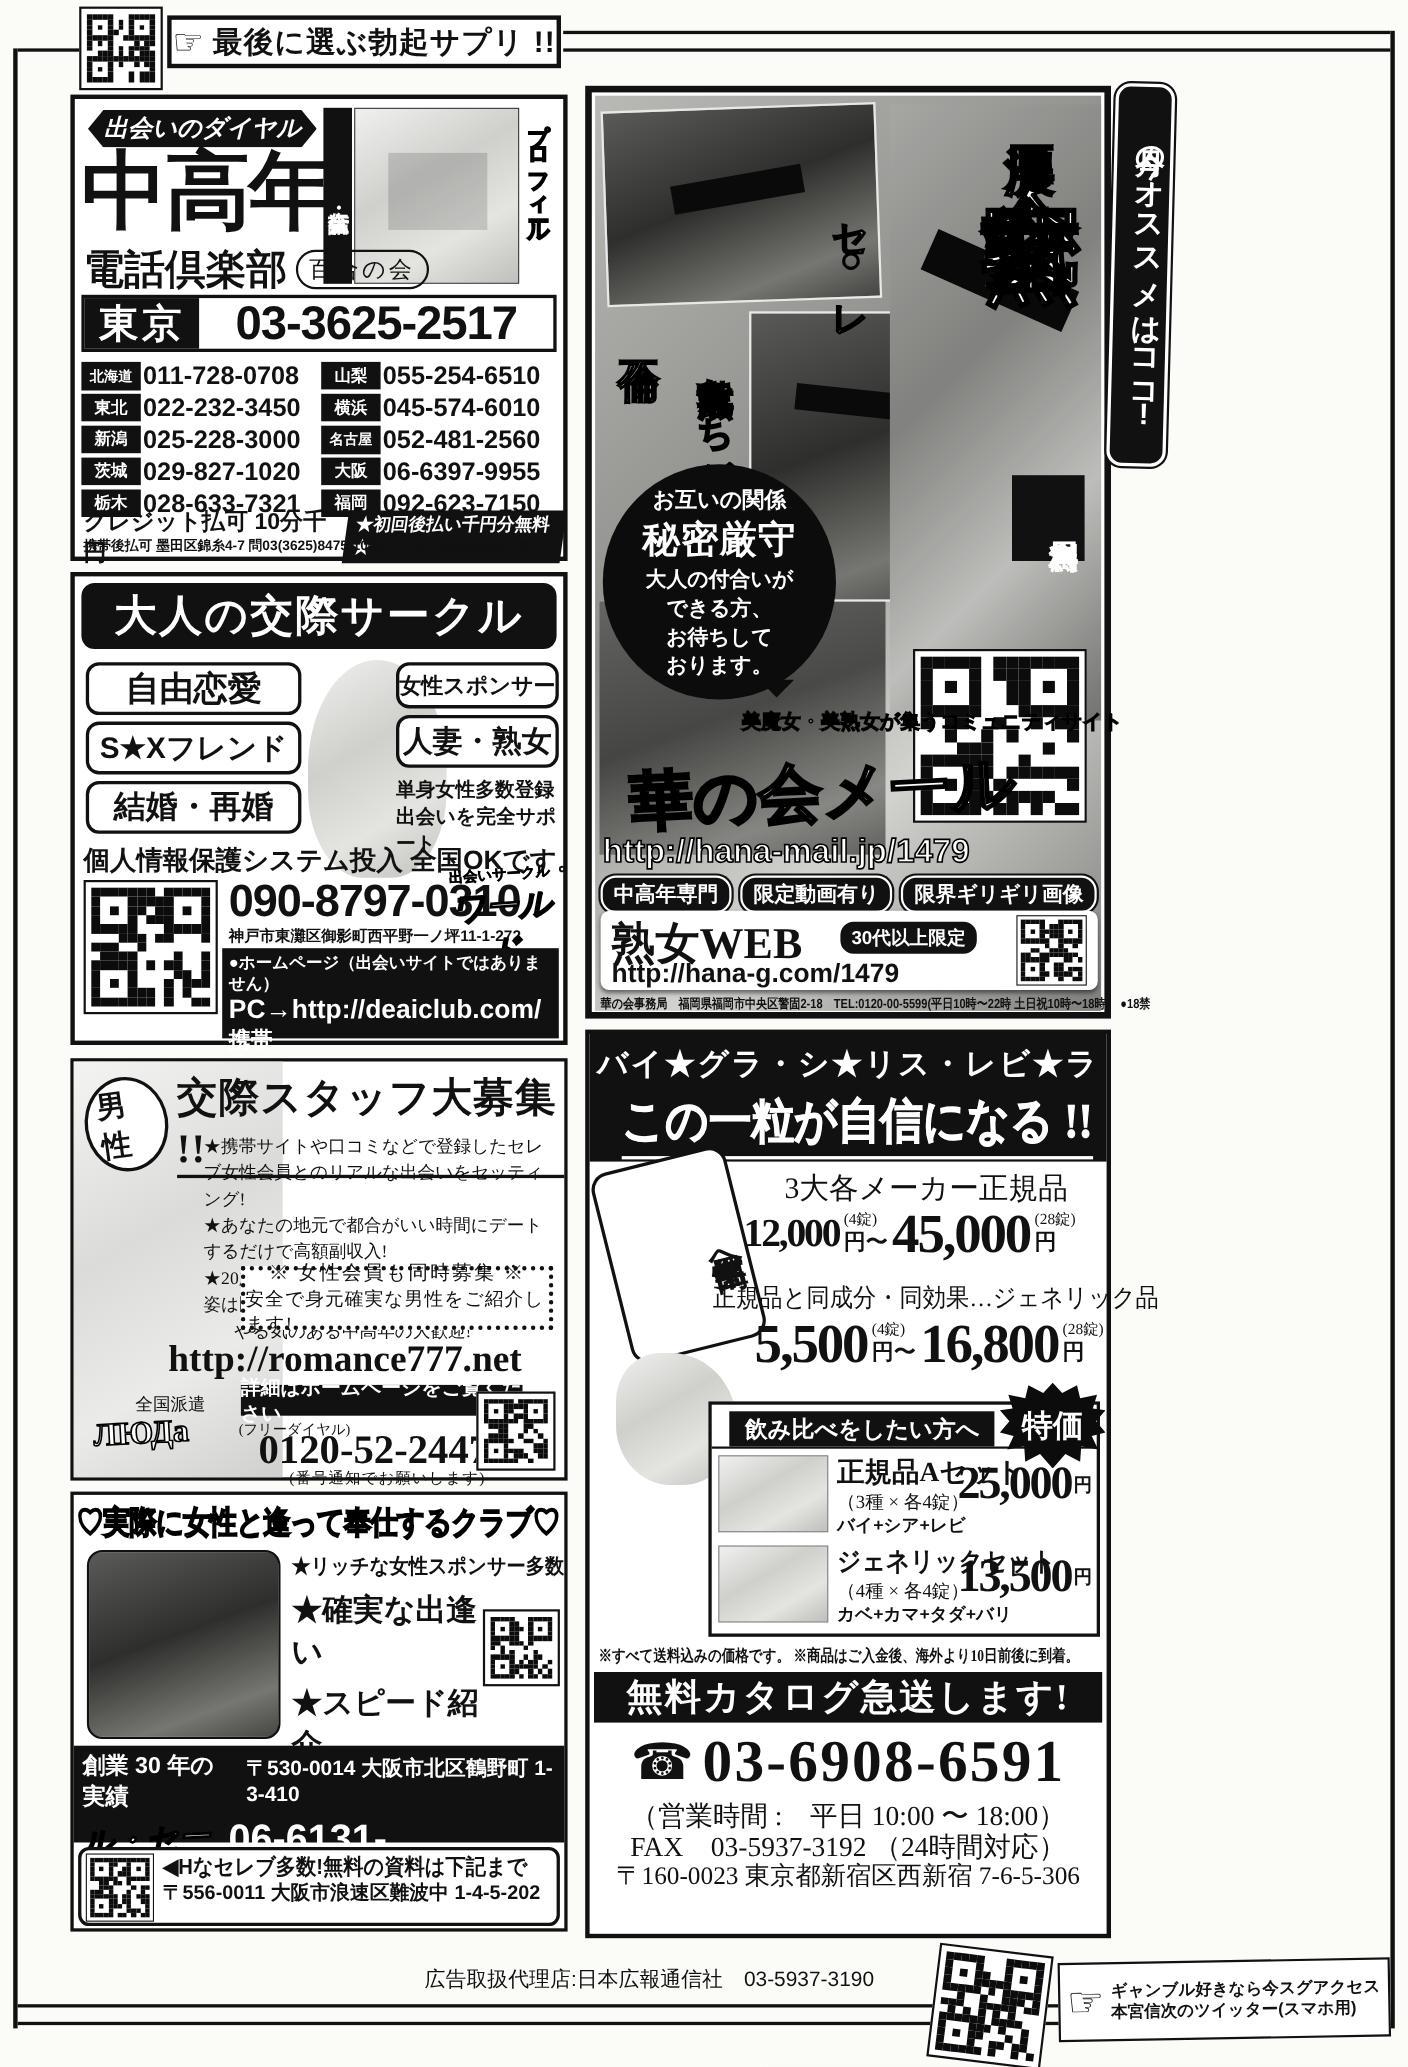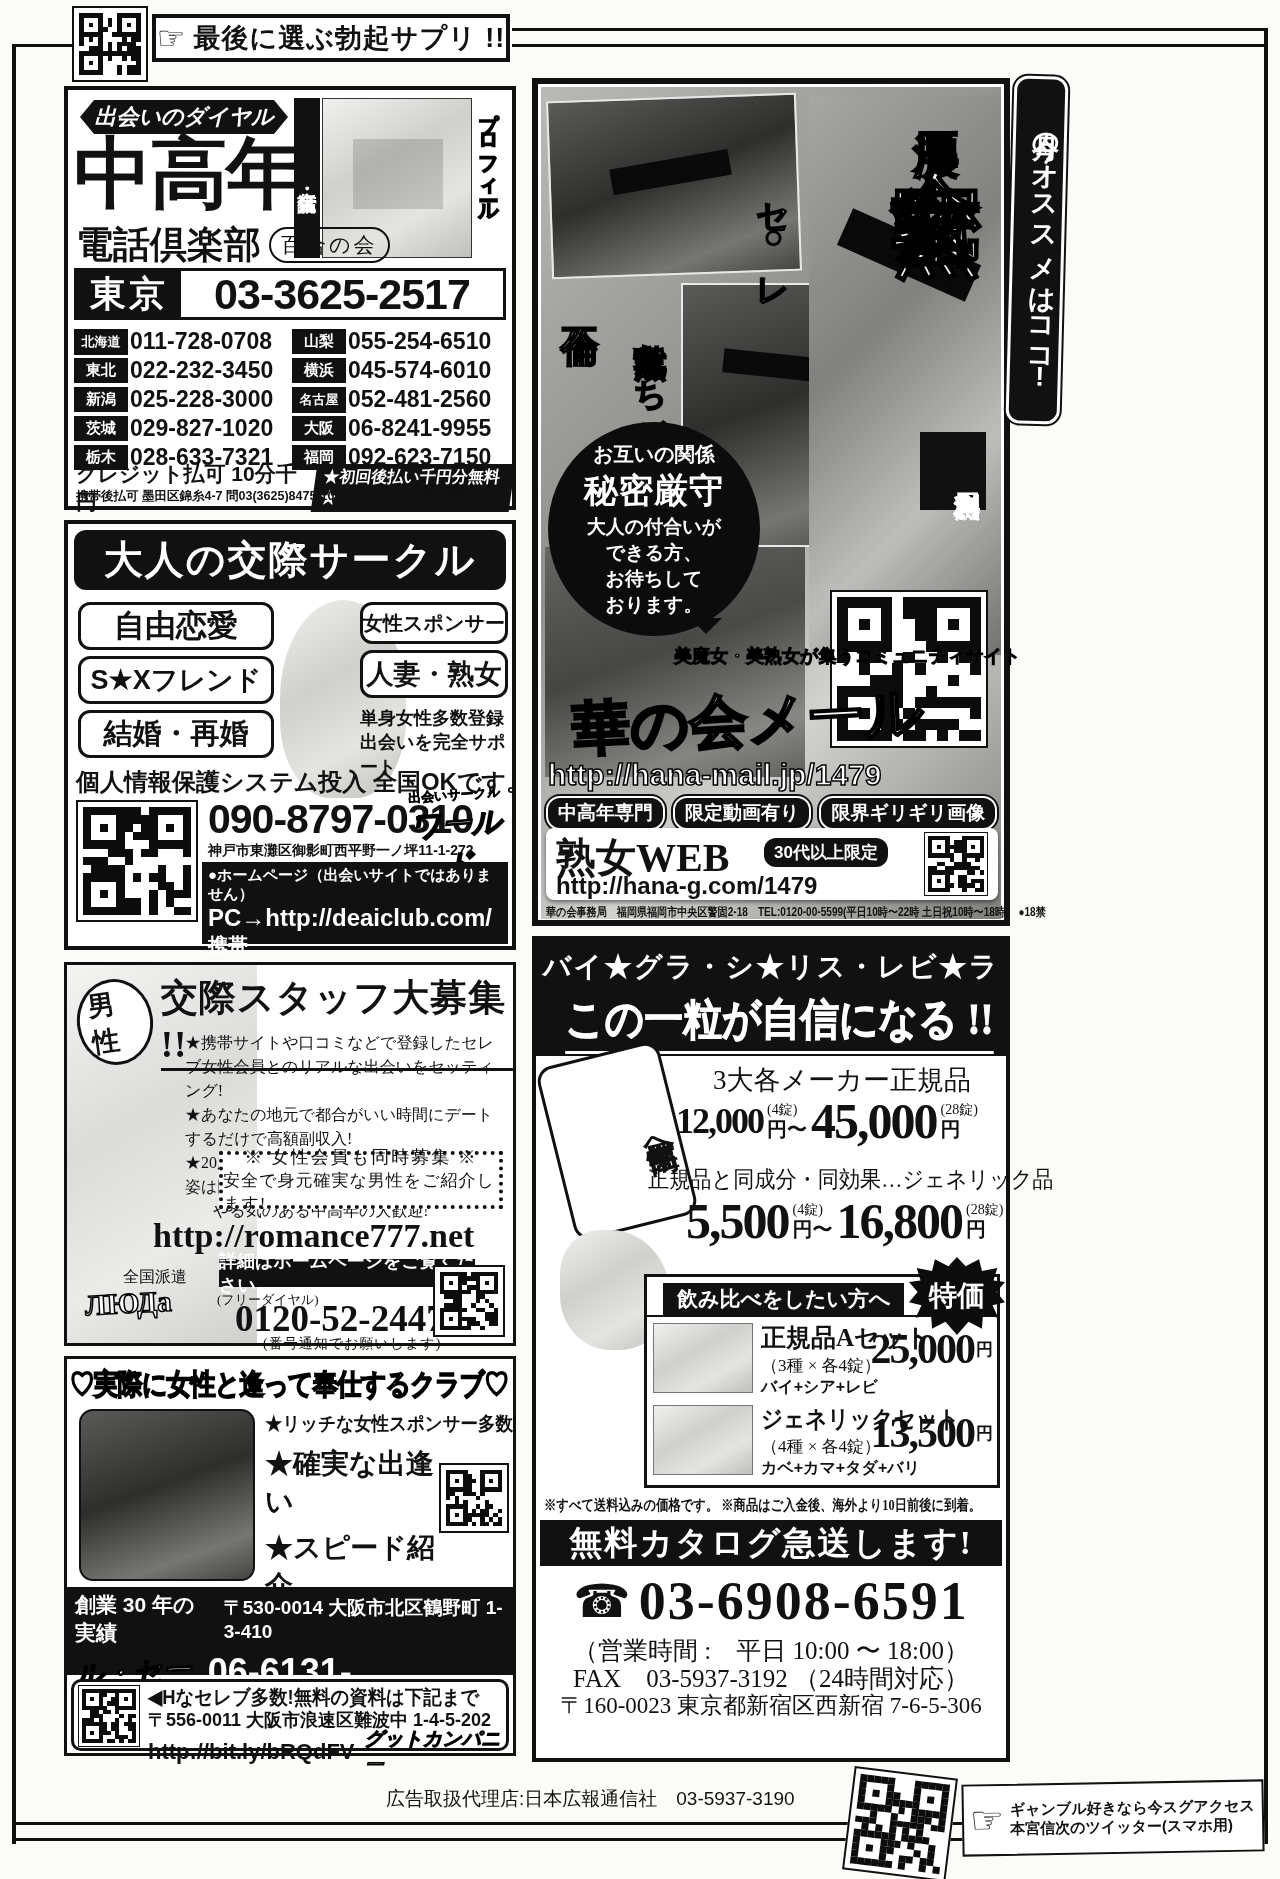--- a/index.html
+++ b/index.html
@@ -271,21 +271,21 @@
       <div class="flexc" style="grid-column:2">
           <span class="bar" style="color:#fff;width:54px;font-size:13px;font-weight:800;text-align:center;padding:4px 0">名古屋</span>
           <span style="font-size:23px;font-weight:800;margin-left:2px">052-481-2560</span>
         </div>
       <div class="flexc" style="grid-column:1">
           <span class="bar" style="color:#fff;width:54px;font-size:15px;font-weight:800;text-align:center;padding:3px 0">茨城</span>
           <span style="font-size:23px;font-weight:800;margin-left:2px">029-827-1020</span>
         </div>
       <div class="flexc" style="grid-column:2">
           <span class="bar" style="color:#fff;width:54px;font-size:15px;font-weight:800;text-align:center;padding:3px 0">大阪</span>
-          <span style="font-size:23px;font-weight:800;margin-left:2px">06-8241-9955</span>
+          <span style="font-size:23px;font-weight:800;margin-left:2px">06-6397-9955</span>
         </div>
       <div class="flexc" style="grid-column:1">
           <span class="bar" style="color:#fff;width:54px;font-size:15px;font-weight:800;text-align:center;padding:3px 0">栃木</span>
           <span style="font-size:23px;font-weight:800;margin-left:2px">028-633-7321</span>
         </div>
       <div class="flexc" style="grid-column:2">
           <span class="bar" style="color:#fff;width:54px;font-size:15px;font-weight:800;text-align:center;padding:3px 0">福岡</span>
           <span style="font-size:23px;font-weight:800;margin-left:2px">092-623-7150</span>
         </div>
     </div>
@@ -1056,24 +1056,20 @@
             <div style="background: rgb(12, 12, 12);"></div>
             <div></div>
             <div style="background: rgb(12, 12, 12);"></div>
             <div></div>
             <div style="background: rgb(12, 12, 12);"></div>
             <div style="background: rgb(12, 12, 12);"></div>
           </div>
         </div>
       <div class="abs nowrap scalex" style="left:74px;top:2px;font-size:20px;font-weight:900;transform:scaleX(.92)">◀Hなセレブ多数!無料の資料は下記まで</div>
       <div class="abs nowrap" style="left:74px;top:26px;font-size:18px;font-weight:700">〒556-0011 大阪市浪速区難波中 1-4-5-202</div>
-      <div class="abs flexc" style="left:74px;top:44px;gap:10px">
-        <span style="font-size:22px;font-weight:800">http://bit.ly/bRQdFV</span>
-        <span class="stroke-w" style="font-size:19px;font-style:italic;-webkit-text-stroke:1px #000">グットカンパニー</span>
-      </div>
     </div>
   </div>
 
   <div class="abs" style="left:532px;top:78px;width:478px;height:848px;border:6px solid #111;background:#fff;padding:3px">
     <div class="abs photo" style="left:3px;top:3px;width:460px;height:832px">
       <div class="abs photo-dark" style="left:8px;top:10px;width:250px;height:178px;border:2px solid #e8e8e8;transform:rotate(-2deg)">
         <div class="censor" style="left:60px;top:60px;width:120px;height:26px;transform:rotate(-8deg)"></div>
       </div>
       <div class="abs photo-dark" style="left:140px;top:196px;width:210px;height:264px;border:2px solid #e8e8e8">
         <div class="censor" style="left:40px;top:70px;width:130px;height:24px;transform:rotate(6deg)"></div>

